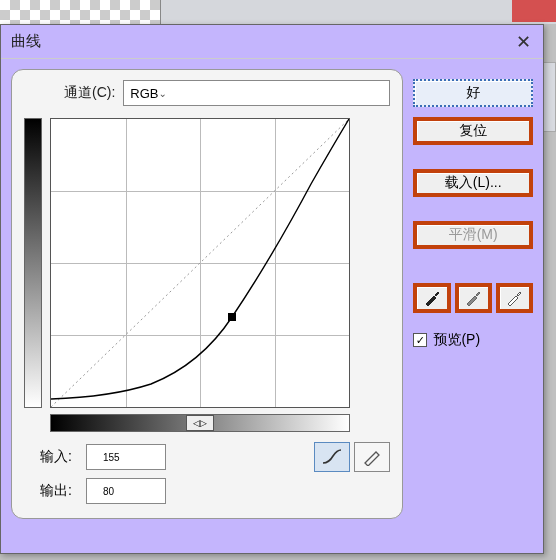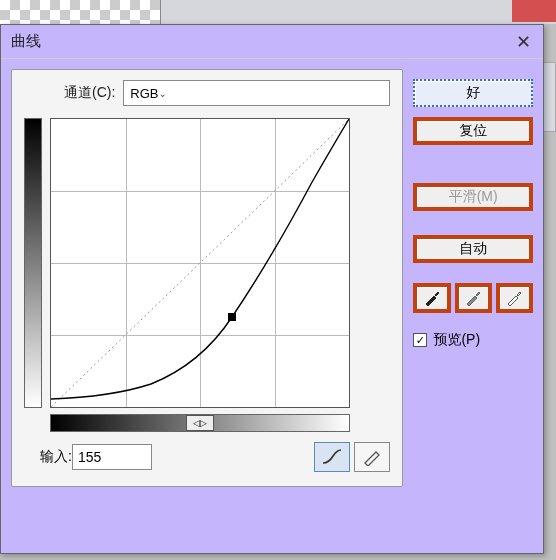--- a/index.html
+++ b/index.html
@@ -45,21 +45,21 @@
     position: relative;
     display: flex;
     padding: 10px;
     gap: 10px;
   }
   .left-panel {
     border: 1px solid #999;
     background:#f4f4f4;
     padding: 10px 12px 14px 12px;
     width: 412px;
-    border-radius: 2px;
+    border-radius: 12px;
   }
   .channel-row {
     display:flex; align-items:center; gap:8px; margin-bottom: 12px;
     padding-left: 40px;
   }
   .channel-label { font-size:14px; color:#222;}
   .channel-select {
     flex:1; height:26px; border:1px solid #888; background:#fff;
     display:flex; align-items:center; justify-content:flex-start;
     padding:0 6px; font-size:13px;
@@ -84,25 +84,25 @@
   .h-gradient {
     width:300px; height:18px; border:1px solid #666;
     background: linear-gradient(to right, #000, #fff);
     position:relative;
   }
   .h-mid-arrow {
     position:absolute; top:0; left:50%; transform:translateX(-50%);
     width:28px; height:16px; background:#eee; border:1px solid #555;
     font-size:9px; text-align:center; line-height:14px;
   }
-  .io-row { display:flex; align-items:center; gap:0; margin-top:10px; }
+  .io-row { display:flex; align-items:center; gap:14px; margin-top:10px; }
   .io-label { width:48px; text-align:right; font-size:14px;}
   .io-input {
     width:80px; height:26px; border:1px solid #888; background:#fff;
-    padding:0 5px; display:flex; align-items:center; font-size:14px;
+    padding:0 16px; display:flex; align-items:center; font-size:10px;
   }
   .tool-pair { display:flex; gap:4px; margin-left:auto;}
   .tool-btn {
     width:36px; height:30px; border:1px solid #888; background:#f6f6f6;
     display:flex; align-items:center; justify-content:center;
   }
   .tool-btn.active { background:#d8e4f2; border-color:#5a8ac0;}
   .right-panel { width: 126px; display:flex; flex-direction:column; gap:10px; padding-top:10px;}
   .btn {
     height:28px; border:4px solid #c2410c; background:#efefef;
@@ -180,31 +180,37 @@
           </div>
           <div class="tool-btn">
             <svg width="22" height="18">
                 <path d="M4 15 L15 4 L18 7 L7 18 Z" fill="none" stroke="#555" stroke-width="1.3"></path>
                 <line x1="15" y1="4" x2="18" y2="7" stroke="#555"></line>
               </svg>
           </div>
         </div>
       </div>
 
+      <div class="io-row" style="margin-top:6px">
+        <span class="io-label">输出:</span>
+        <div class="io-input">
+          <span>80</span>
+        </div>
+      </div>
 
     </div>
 
     <div class="right-panel">
       <div class="btn primary">好</div>
       <div class="btn">复位</div>
       <div style="height:4px"></div>
+      <div class="btn">载入(L)...</div>
       <div style="height:4px"></div>
       <div class="btn disabled">平滑(M)</div>
       <div style="height:4px"></div>
-      <div class="btn">自动</div>
 
       <div class="eyedrop-row">
         <div class="btn">
           <svg width="18" height="18">
               <path d="M3 15 L11 7 L13 9 L5 17 Z M12 6 L15 3 L16 4 L13 7 Z" fill="#222" stroke="#222"></path>
             </svg>
         </div>
         <div class="btn">
           <svg width="18" height="18">
               <path d="M3 15 L11 7 L13 9 L5 17 Z M12 6 L15 3 L16 4 L13 7 Z" fill="#888" stroke="#666"></path>

